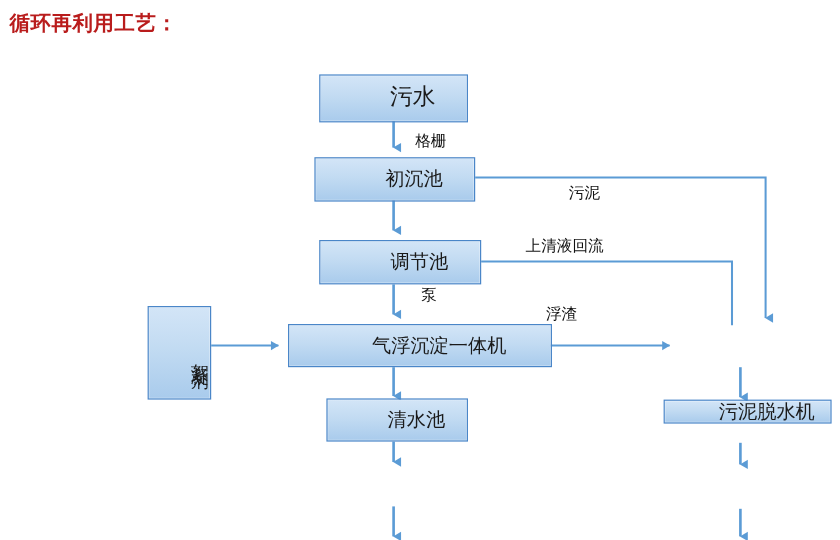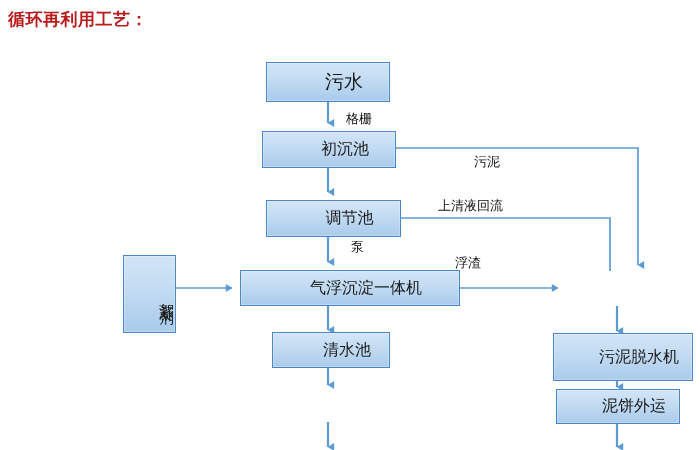--- a/index.html
+++ b/index.html
@@ -146,27 +146,24 @@
   <div class="node" style="left:240px; top:270px; width:220px; height:36px; font-size:16px;">
     <span>气浮沉淀一体机</span>
   </div>
 
   <div class="node" style="left:272px; top:332px; width:118px; height:36px; font-size:16px;">
     <span>清水池</span>
   </div>
 
 
 
-  <div class="node" style="left:553px; top:333px; width:140px; height:48px; font-size:16px;">
+  <div class="node" style="left:553px; top:333px; width:140px; height:20px; font-size:16px;align-items:flex-end;">
     <span>污泥脱水机</span>
   </div>
 
-  <div class="node" style="left:556px; top:389px; width:124px; height:35px; font-size:16px;">
-    <span>泥饼外运</span>
-  </div>
 
   <div class="edge-label" style="left:346px; top:112px;">格栅</div>
 
   <div class="edge-label" style="left:474px; top:113px;margin-top:42px;">污泥</div>
 
   <div class="edge-label" style="left:438px; top:199px;">上清液回流</div>
 
   <div class="edge-label" style="left:351px; top:240px;">泵</div>
 
   <div class="edge-label" style="left:455px; top:256px;">浮渣</div>

